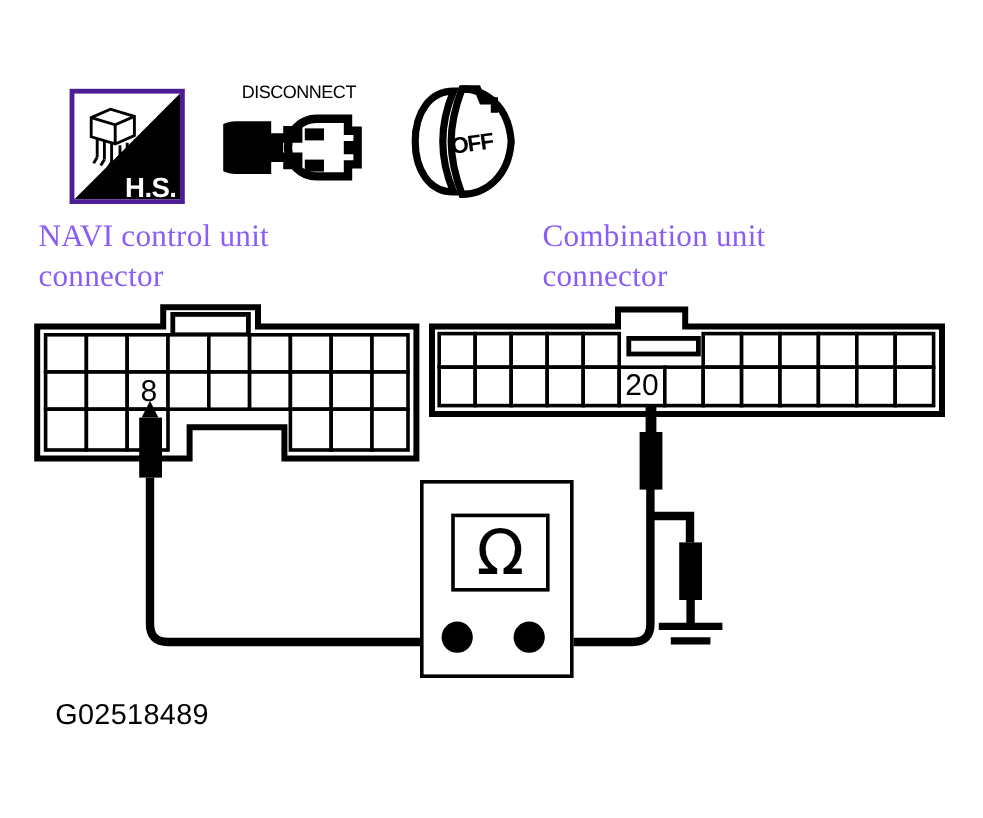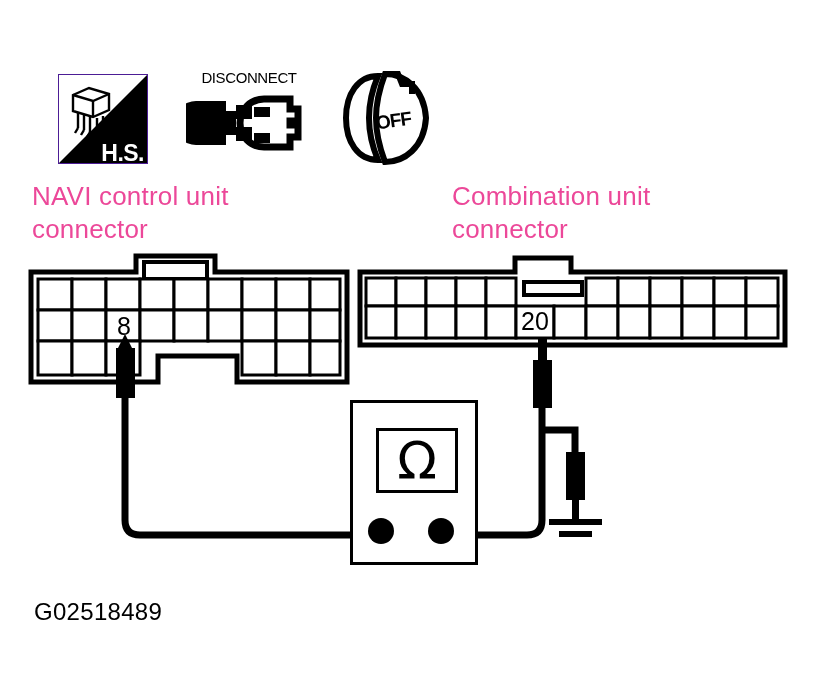--- a/index.html
+++ b/index.html
@@ -20,21 +20,21 @@
     overflow: hidden;
   }
 
   
   #icon-row { position: absolute; left: 0; top: 0; width: 819px; height: 180px; }
 
   .hs-icon {
     position: absolute;
     left: 58px; top: 74px;
     width: 88px; height: 88px;
-    border: 1px solid #4c1d95;
+    border: 4px solid #4c1d95;
     background: #fff;
     overflow: hidden;
   }
   .hs-tri {
     position: absolute;
     left: 0; top: 0;
     width: 100%; height: 100%;
   }
   .hs-label {
     position: absolute;
@@ -69,22 +69,22 @@
     font-family: "Liberation Sans", sans-serif;
     color: #000;
     letter-spacing: -1px;
     transform: rotate(-8deg);
   }
 
   
   .caption {
     position: absolute;
     font-size: 26px;
-    font-family: Liberation Sans, sans-serif;
-    color: #ec4899;
+    font-family: Liberation Serif, serif;
+    color: #8b5cf6;
     line-height: 1.28;
     white-space: pre-line;
     letter-spacing: 0.2px;
   }
   #navi-caption { left: 32px; top: 180px; }
   #meter-caption { left: 452px; top: 180px; }
   .pin-num {
     position: absolute;
     font-size: 25px;
     font-family: "Liberation Sans", sans-serif;
@@ -130,26 +130,25 @@
     width: 26px; height: 26px;
     border-radius: 50%;
     background: #000;
   }
   #term-left  { left: 15px; top: 115px; }
   #term-right { left: 75px; top: 115px; }
 
   
   #code-label {
     position: absolute;
-    left: 34px; top: 582px;
+    left: 46px; top: 582px;
     font-size: 24px;
     font-family: "Liberation Sans", sans-serif;
     color: #000;
     letter-spacing: 0.3px;
-    margin-top: 16px;
   }
 </style>
 </head>
 <body>
 
 <div id="page">
 
   <div id="icon-row">
 
     <div class="hs-icon">

